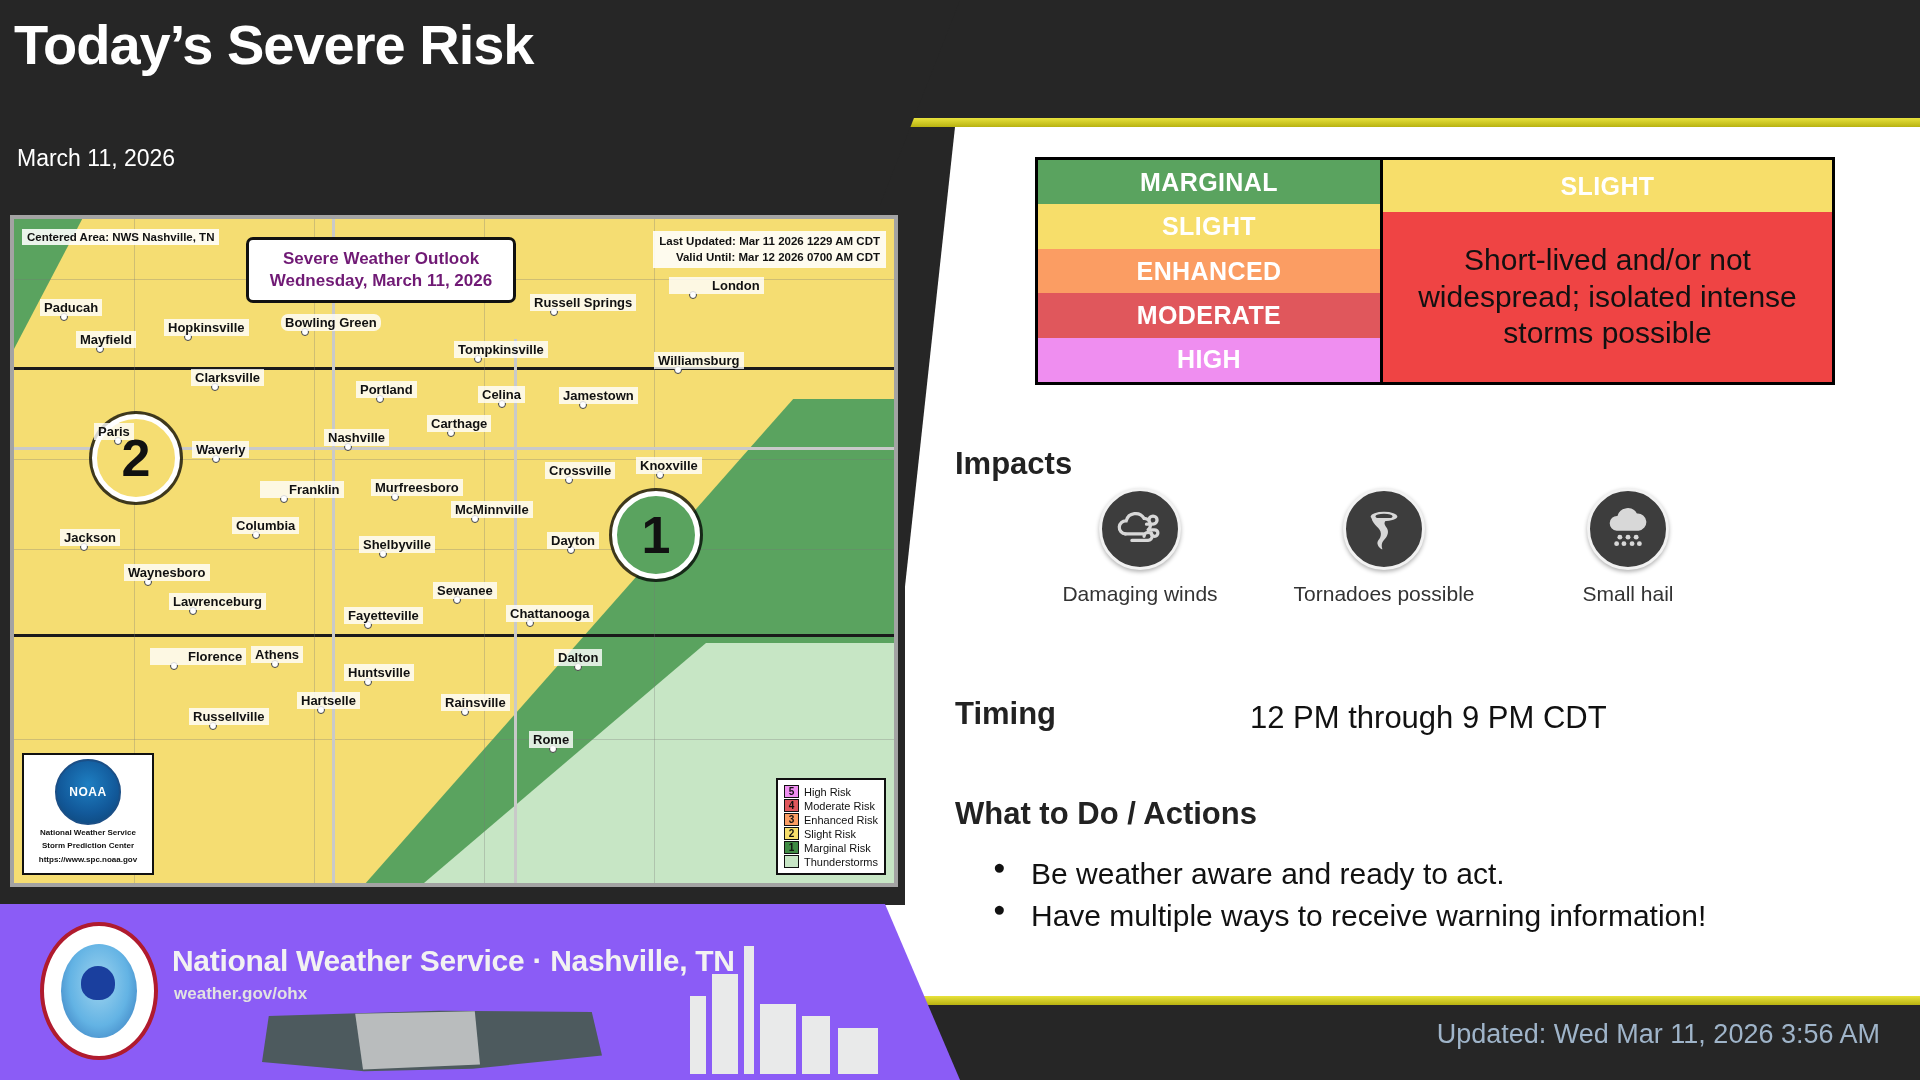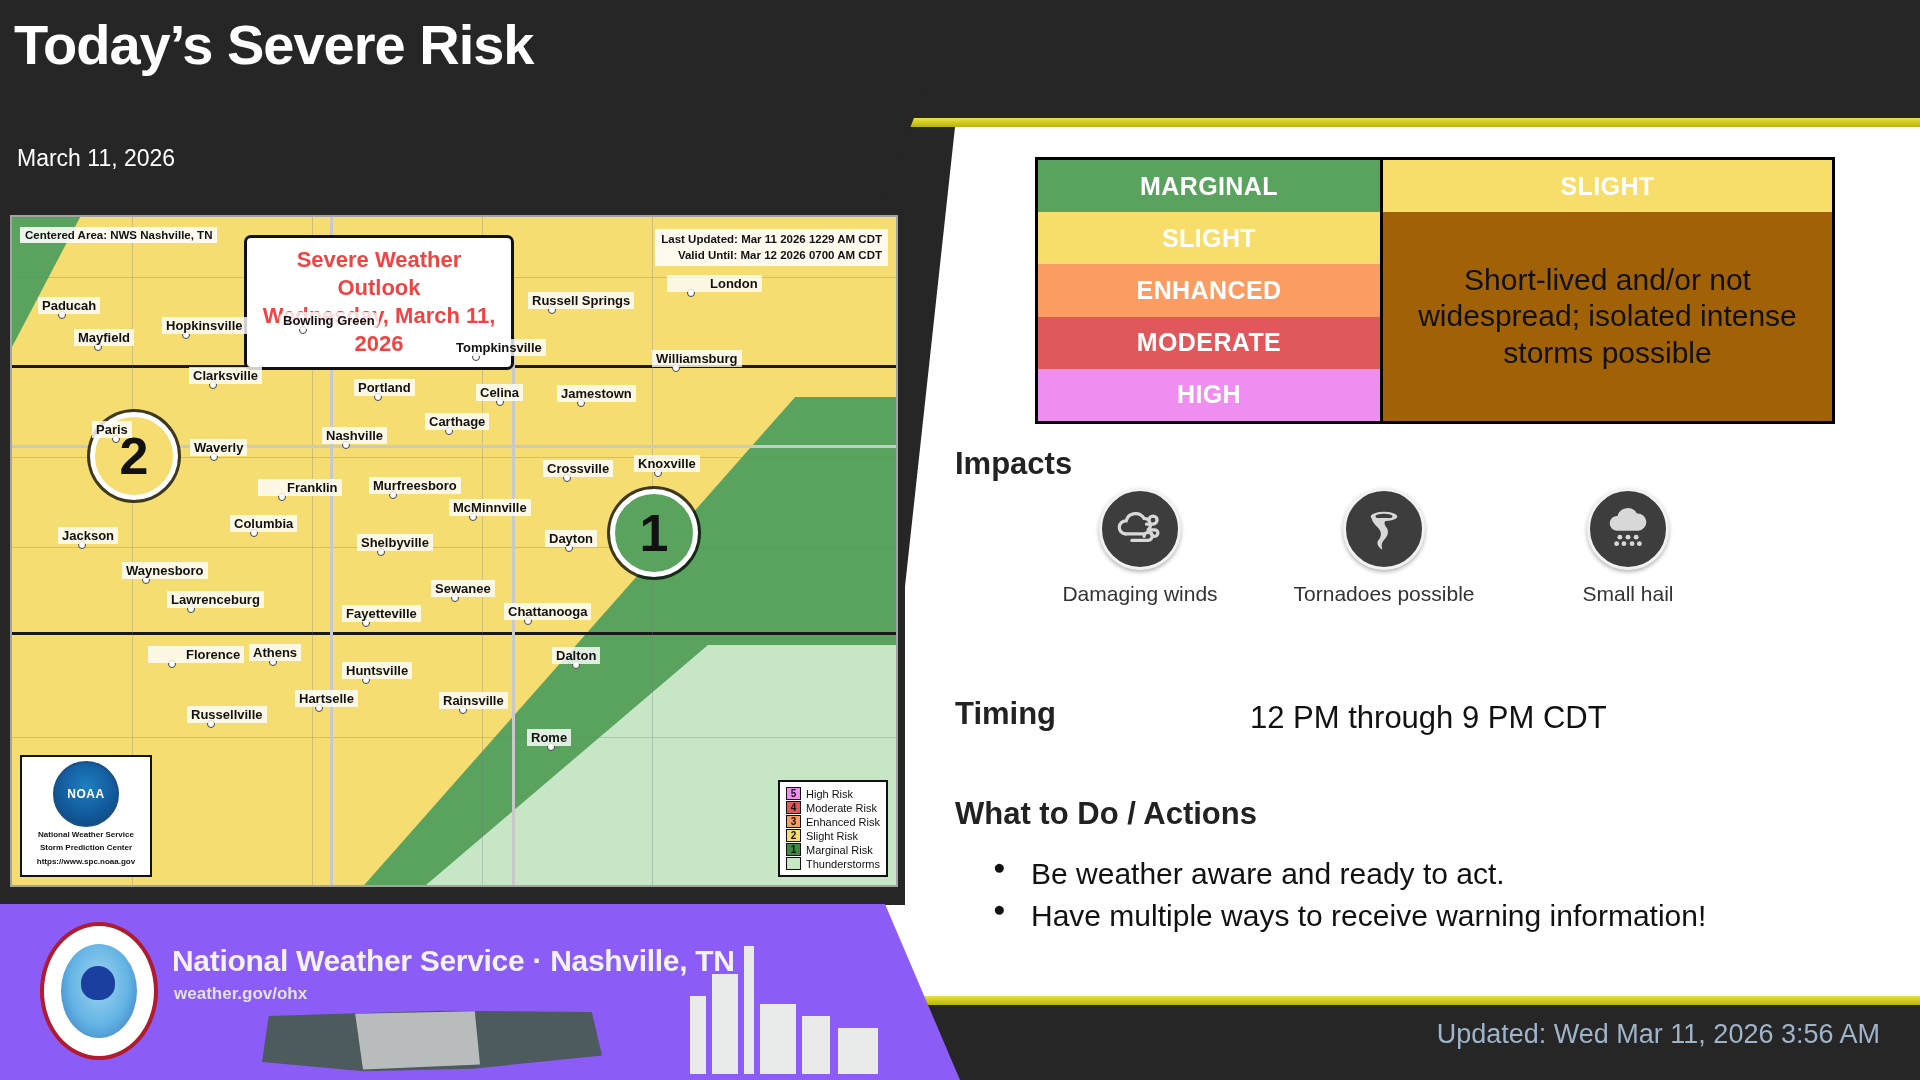--- a/index.html
+++ b/index.html
@@ -39,22 +39,22 @@
     transform:skewX(-21deg); transform-origin:left top; z-index:5;
   }
   #right-panel-clip{
     position:absolute; left:860px; top:127px; width:1060px; height:873px;
     background:#ffffff; z-index:4;
     clip-path: polygon(95px 0, 1060px 0, 1060px 873px, 0 873px);
   }
 
   
   #risk-table{
-    position:absolute; left:1035px; top:157px; width:800px; height:267px;
-    border:3px solid #000; display:flex; z-index:10; background:#a16207;
+    position:absolute; left:1035px; top:157px; width:800px; height:228px;
+    border:3px solid #000; display:flex; z-index:10; background:#ef4444;
   }
   #risk-levels{ width:345px; display:flex; flex-direction:column; border-right:3px solid #000;}
   .risk-row{
     flex:1; display:flex; align-items:center; justify-content:center;
     color:#ffffff; font-size:25px; font-weight:bold; letter-spacing:.4px;
   }
   #risk-desc{ flex:1; display:flex; flex-direction:column; }
   #risk-desc-head{
     height:52px; display:flex; align-items:center; justify-content:center;
     color:#ffffff; font-size:25px; font-weight:bold; letter-spacing:.4px;
@@ -106,21 +106,21 @@
     content:"\25CF"; position:absolute; left:8px; top:-1px; font-size:21px;
   }
 
   
   #map-frame{
     position:absolute; left:0px; top:205px; width:905px; height:700px;
     background:#262626; z-index:8;
   }
   #map{
     position:absolute; left:10px; top:10px; width:888px; height:672px;
-    background:#f5dd72; overflow:hidden; border:2px solid #a3a3a3;
+    background:#f5dd72; overflow:hidden; border:4px solid #a3a3a3;
   }
   
   .map-green{
     position:absolute; background:#5aa35f;
     right:0; top:180px; width:560px; height:520px;
     clip-path: polygon(100% 0, 100% 100%, 0 100%, 82% 0);
   }
   .map-green2{
     position:absolute; background:#5aa35f;
     left:0; top:0; width:110px; height:130px;
@@ -143,21 +143,21 @@
   .city-name{
     position:absolute; background:rgba(255,255,255,.80);
     font-size:13px; font-weight:bold; color:#111; padding:1px 4px; white-space:nowrap;
   }
 
   #map-title-box{
     position:absolute; left:232px; top:18px; width:270px;
     background:#fff; border:3px solid #111; border-radius:7px;
     padding:8px 6px; text-align:center;
   }
-  #map-title-box div{ font-size:22px; font-weight:bold; color:#ef4444; line-height:1.28; }
+  #map-title-box div{ font-size:17px; font-weight:bold; color:#701a75; line-height:1.28; }
 
   #map-updated{
     position:absolute; right:8px; top:12px; background:rgba(255,255,255,.88);
     padding:3px 6px; text-align:right;
   }
   #map-updated div{ font-size:11.5px; font-weight:bold; color:#111; line-height:1.35; }
 
   #map-centered{
     position:absolute; left:8px; top:10px; background:rgba(255,255,255,.88);
     padding:2px 5px; font-size:11.5px; font-weight:bold; color:#111;

